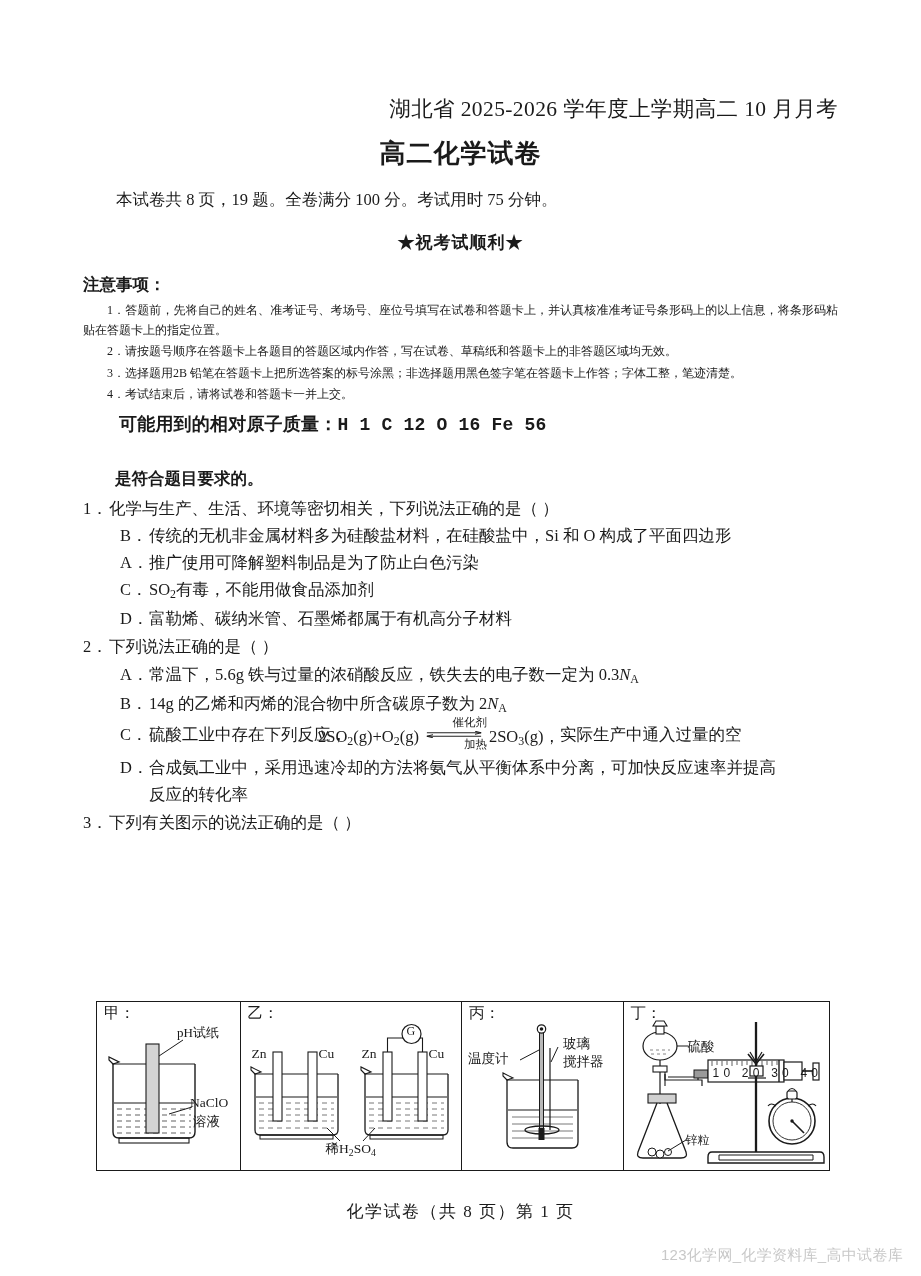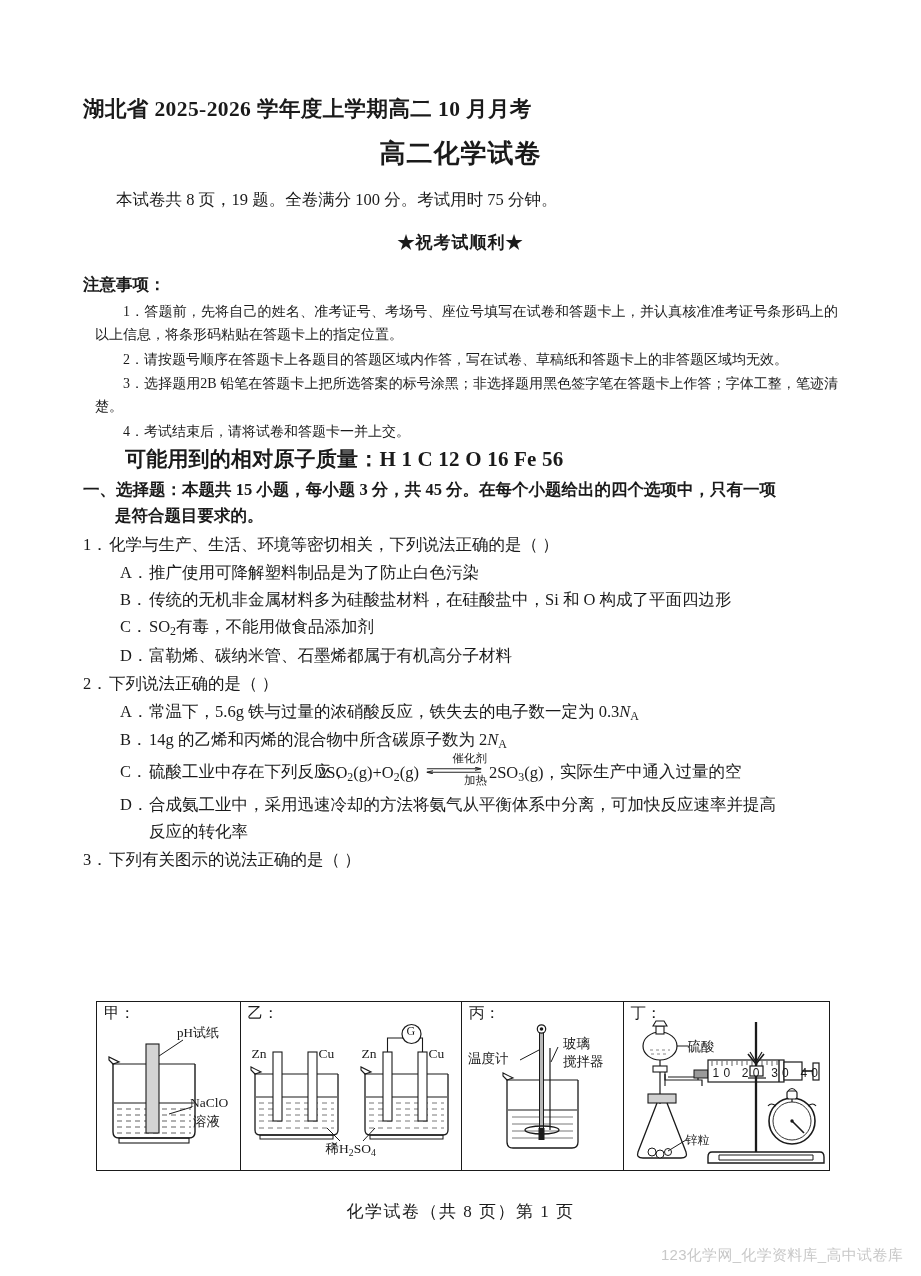--- a/index.html
+++ b/index.html
@@ -23,23 +23,23 @@
   }
   .content {
     position: absolute;
     left: 83px;
     top: 96px;
     width: 755px;
   }
 
   
   .title-main {
-    text-align: left;
+    text-align: right;
     font-size: 21.5px;
-    font-weight: bold;
+    font-weight: normal;
     letter-spacing: .4px;
     margin: 0 0 14px 0;
     line-height: 1.3;
   }
   .title-sub {
     text-align: center;
     font-size: 26px;
     font-weight: bold;
     letter-spacing: 1px;
     margin: 4px 0 18px 0;
@@ -59,32 +59,33 @@
     letter-spacing: 1px;
   }
 
   
   .notice-head {
     font-size: 16.5px;
     font-weight: bold;
     margin: 0 0 5px 0;
   }
   .notice-item {
-    font-size: 14px;
+    font-size: 12px;
     line-height: 1.62;
-    margin: 0 0 2px 12px;
+    margin: 0 0 2px 0;
     text-indent: 2em;
     text-align: justify;
   }
   .atomic-mass {
-    font-size: 21px;
+    font-size: 18px;
     font-weight: bold;
     text-indent: 2em;
-    margin: 2px 0 4px 0;
+    margin: 8px 0 4px 0;
     letter-spacing: .2px;
+    font-family: Liberation Mono, monospace;
   }
 
   
   .section-head {
     font-size: 16.5px;
     font-weight: bold;
     line-height: 1.55;
     margin: 0 0 4px 0;
     padding-left: 30px;
     text-indent: -30px;
@@ -216,33 +217,33 @@
     <div class="wish">★祝考试顺利★</div>
 
     <div class="notice-head">注意事项：</div>
     <div class="notice-item">1．答题前，先将自己的姓名、准考证号、考场号、座位号填写在试卷和答题卡上，并认真核准准考证号条形码上的以上信息，将条形码粘贴在答题卡上的指定位置。</div>
     <div class="notice-item">2．请按题号顺序在答题卡上各题目的答题区域内作答，写在试卷、草稿纸和答题卡上的非答题区域均无效。</div>
     <div class="notice-item">3．选择题用2B 铅笔在答题卡上把所选答案的标号涂黑；非选择题用黑色签字笔在答题卡上作答；字体工整，笔迹清楚。</div>
     <div class="notice-item">4．考试结束后，请将试卷和答题卡一并上交。</div>
     <div class="atomic-mass">可能用到的相对原子质量：H 1   C 12   O 16   Fe 56</div>
 
     <div class="section-head">
-      <span>一、选择题：本题共 15 小题，每小题 3 分，共 45 分。在每个小题给出的四个选项中，只有一项</span><br>
+      <br>
       <span class="hang" style="padding-left:32px;display:inline-block">是符合题目要求的。</span>
     </div>
 
     <div class="question">
       <div class="q-stem">
         <span class="q-num">1．</span><span>化学与生产、生活、环境等密切相关，下列说法正确的是（    ）</span>
       </div>
       <div class="opt">
+        <span class="opt-label">B．</span><span>传统的无机非金属材料多为硅酸盐材料，在硅酸盐中，Si 和 O 构成了平面四边形</span>
+      </div>
+      <div class="opt">
         <span class="opt-label">A．</span><span>推广使用可降解塑料制品是为了防止白色污染</span>
-      </div>
-      <div class="opt">
-        <span class="opt-label">B．</span><span>传统的无机非金属材料多为硅酸盐材料，在硅酸盐中，Si 和 O 构成了平面四边形</span>
       </div>
       <div class="opt">
         <span class="opt-label">C．</span><span>SO</span><sub>2</sub><span>有毒，不能用做食品添加剂</span>
       </div>
       <div class="opt">
         <span class="opt-label">D．</span><span>富勒烯、碳纳米管、石墨烯都属于有机高分子材料</span>
       </div>
     </div>
 
     <div class="question">

